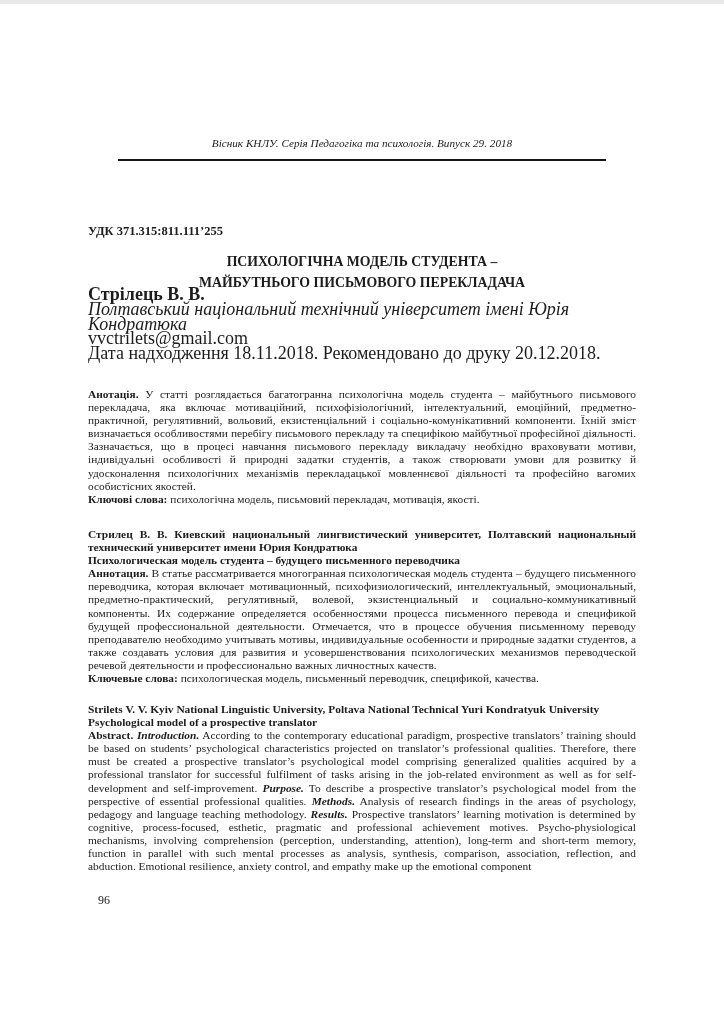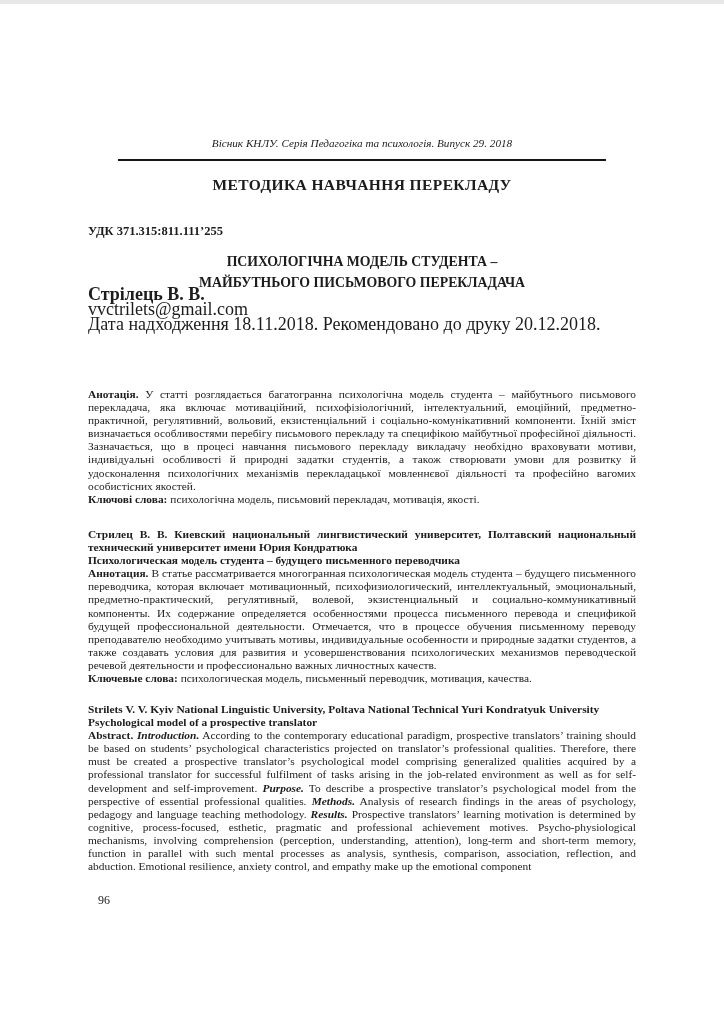--- a/index.html
+++ b/index.html
@@ -54,45 +54,45 @@
 </style>
 </head>
 <body>
 
 <div class="page">
 
   <div class="running-head">Вісник КНЛУ. Серія Педагогіка та психологія. Випуск 29. 2018</div>
 
   <hr class="head-rule">
 
-  <h1 class="section-title">МЕТОДИКА НАВЧАННЯ ПЕРЕКЛАДУ</h1>
 
   <div class="udc">УДК 371.315:811.111’255</div>
 
   <h2 class="article-title">
     <span>ПСИХОЛОГІЧНА МОДЕЛЬ СТУДЕНТА –</span><br>
     <span>МАЙБУТНЬОГО ПИСЬМОВОГО ПЕРЕКЛАДАЧА</span>
   </h2>
 
   <div class="byline">
     <p class="bold">Стрілець В. В.</p>
+    <p class="italic">Полтавський національний технічний університет імені Юрія Кондратюка</p>
     <p>vvctrilets@gmail.com</p>
     <p>Дата надходження 18.11.2018. Рекомендовано до друку 20.12.2018.</p>
   </div>
 
   <div class="block ua">
     <p class="just"><b>Анотація.</b> <span>У статті розглядається багатогранна психологічна модель студента – майбутнього письмового перекладача, яка включає мотиваційний, психофізіологічний, інтелектуальний, емоційний, предметно-практичной, регулятивний, вольовий, екзистенціальний і соціально-комунікативний компоненти. Їхній зміст визначається особливостями перебігу письмового перекладу та специфікою майбутньої професійної діяльності. Зазначається, що в процесі навчання письмового перекладу викладачу необхідно враховувати мотиви, індивідуальні особливості й природні задатки студентів, а також створювати умови для розвитку й удосконалення психологічних механізмів перекладацької мовленнєвої діяльності та професійно вагомих особистісних якостей.</span></p>
     <p><b>Ключові слова:</b> <span>психологічна модель, письмовий перекладач, мотивація, якості.</span></p>
   </div>
 
   <div class="block ru">
     <p class="bold just">Стрилец В. В. Киевский национальный лингвистический университет, Полтавский национальный технический университет имени Юрия Кондратюка</p>
     <p class="bold">Психологическая модель студента – будущего письменного переводчика</p>
     <p class="just"><b>Аннотация.</b> <span>В статье рассматривается многогранная психологическая модель студента – будущего письменного переводчика, которая включает мотивационный, психофизиологический, интеллектуальный, эмоциональный, предметно-практический, регулятивный, волевой, экзистенциальный и социально-коммуникативный компоненты. Их содержание определяется особенностями процесса письменного перевода и спецификой будущей профессиональной деятельности. Отмечается, что в процессе обучения письменному переводу преподавателю необходимо учитывать мотивы, индивидуальные особенности и природные задатки студентов, а также создавать условия для развития и усовершенствования психологических механизмов переводческой речевой деятельности и профессионально важных личностных качеств.</span></p>
-    <p><b>Ключевые слова:</b> <span>психологическая модель, письменный переводчик, мотивация, качества.</span></p>
+    <p><b>Ключевые слова:</b> <span>психологическая модель, письменный переводчик, спецификой, качества.</span></p>
   </div>
 
   <div class="block en">
     <p class="bold nowrap">Strilets V. V. Kyiv National Linguistic University, Poltava National Technical Yuri Kondratyuk University</p>
     <p class="bold">Psychological model of a prospective translator</p>
     <p class="just"><b>Abstract.</b>
       <b class="italic">Introduction.</b>
       <span>According to the contemporary educational paradigm, prospective translators’ training should be based on students’ psychological characteristics projected on translator’s professional qualities. Therefore, there must be created a prospective translator’s psychological model comprising generalized qualities acquired by a professional translator for successful fulfilment of tasks arising in the job-related environment as well as for self-development and self-improvement.</span>
       <b class="italic">Purpose.</b>
       <span>To describe a prospective translator’s psychological model from the perspective of essential professional qualities.</span>

